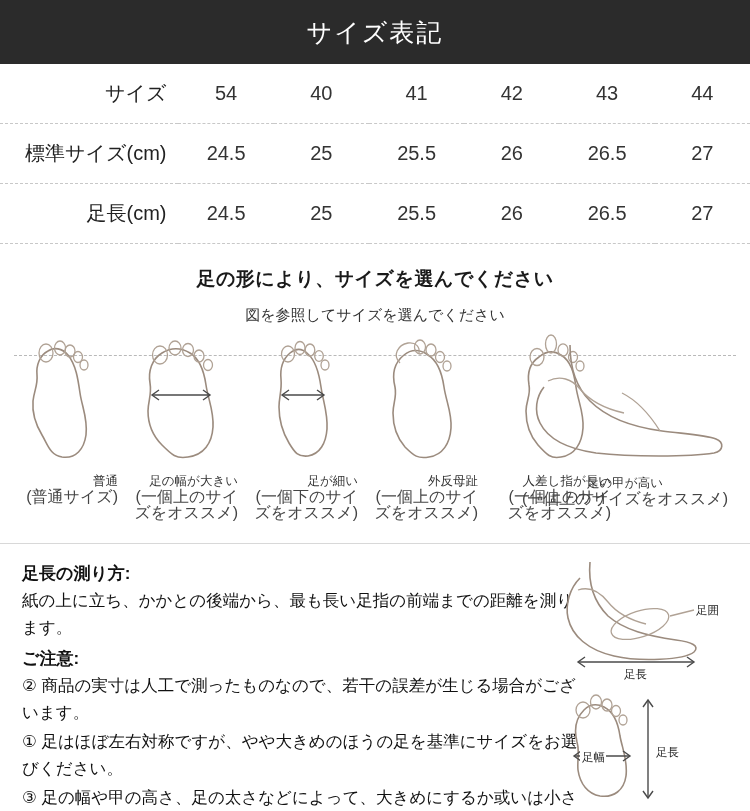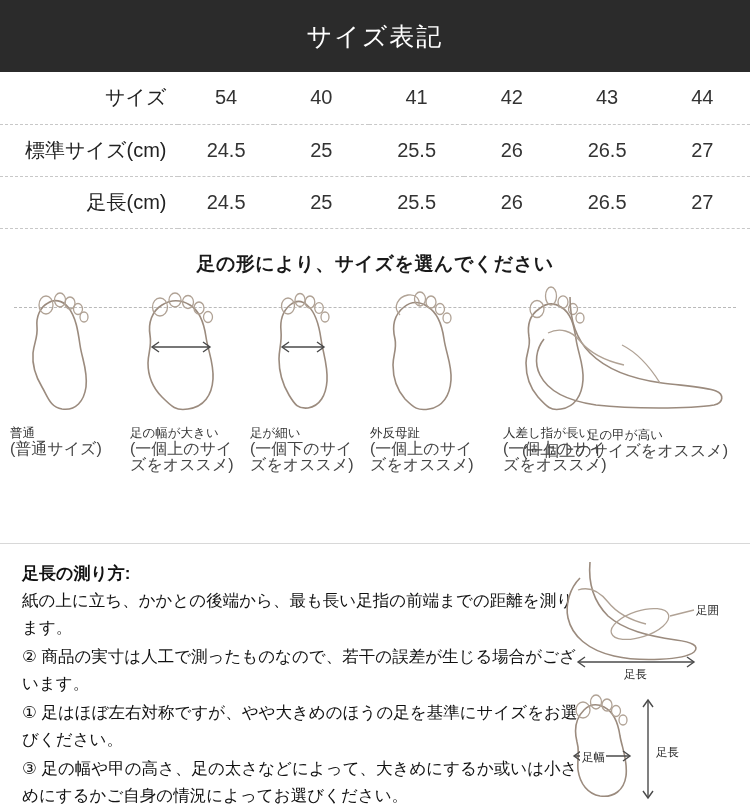--- a/index.html
+++ b/index.html
@@ -8,21 +8,21 @@
     width: 750px; height: 811px;
     background: #ffffff;
     font-family: "Liberation Sans", "DejaVu Sans", sans-serif;
     color: #222;
     overflow: hidden;
   }
   .page { position: relative; width: 750px; height: 811px; background:#fff; }
 
   
   .header {
-    height: 72px;
+    height: 64px;
     background: #2b2b2b;
     color: #ffffff;
     display: flex;
     align-items: center;
     justify-content: center;
     font-size: 25px;
     letter-spacing: 2px;
   }
 
   
@@ -30,21 +30,21 @@
     width: 750px;
     border-collapse: collapse;
     table-layout: fixed;
   }
   .size-table td {
     height: 52px;
     text-align: center;
     font-size: 20px;
     color: #333;
     border-bottom: 1px dashed #c8c8c8;
-    padding: 9px;
+    padding: 16px;
   }
   .size-table tr:last-child td { border-bottom: 1px dashed #c8c8c8; }
   .size-table td.rowhead {
     text-align: right;
     padding-right: 12px;
     font-size: 20px;
     color: #222;
     width: 178px;
   }
   .size-table td.val { width: 95px; }
@@ -68,21 +68,21 @@
   .feet-row {
     position: relative;
     margin-top: 8px;
     height: 230px;
     width: 750px;
   }
   .foot-item {
     position: absolute;
     top: 0;
     width: 108px;
-    text-align: left;
+    text-align: right;
   }
   .foot-art { height: 140px; position: relative; }
   .foot-caption {
     font-size: 12.5px;
     color: #333;
     line-height: 16px;
   }
   .foot-caption .c2 { display:block; font-size: 16px; color:#444; }
 
   .dashline {
@@ -172,20 +172,21 @@
       <td class="val">25</td>
       <td class="val">25.5</td>
       <td class="val">26</td>
       <td class="val">26.5</td>
       <td class="val">27</td>
     </tr>
   </tbody>
     </table>
 
   <div class="shape-title">足の形により、サイズを選んでください</div>
+  <div class="shape-sub">図を参照してサイズを選んでください</div>
 
   <div class="feet-row">
     <div class="dashline"></div>
 
     <div class="foot-item" style="left:10px;">
       <div class="foot-art">
         <svg width="108" height="140" viewBox="0 0 108 140">
           <path class="stroke" d="M38 18 C30 22 26 32 27 42 C28 52 24 58 23 68 C22 80 26 92 32 102 C38 112 40 122 52 124 C66 126 74 116 76 102 C78 86 72 74 70 60 C68 46 66 32 58 22 C52 15 44 14 38 18 Z"></path>
           <ellipse class="stroke-thin" cx="36" cy="20" rx="7" ry="9"></ellipse>
           <ellipse class="stroke-thin" cx="50" cy="15" rx="5.5" ry="7"></ellipse>
@@ -289,20 +290,21 @@
       <div class="foot-caption">
         <span>足の甲が高い</span>
         <span class="c2">(一個上のサイズをオススメ)</span>
       </div>
     </div>
   </div>
 
   <div class="notes">
     <h3>足長の測り方:</h3>
     <p>紙の上に立ち、かかとの後端から、最も長い足指の前端までの距離を測ります。</p>
+    <h3>ご注意:</h3>
     <p>② 商品の実寸は人工で測ったものなので、若干の誤差が生じる場合がございます。</p>
     <p>① 足はほぼ左右対称ですが、やや大きめのほうの足を基準にサイズをお選びください。</p>
     <p>③ 足の幅や甲の高さ、足の太さなどによって、大きめにするか或いは小さめにするかご自身の情況によってお選びください。</p>
 
     <div class="note-figure">
       <svg width="200" height="255" viewBox="0 0 200 255">
 
         <path class="stroke" d="M46 12 C44 34 50 52 64 66 C80 80 104 86 132 90 C148 92 156 96 150 102 C140 110 96 112 70 106 C44 100 28 86 24 68 C21 54 26 38 36 28"></path>
         <path class="stroke-thin" d="M34 40 C46 36 56 42 64 52 C72 62 86 70 102 74"></path>
 

